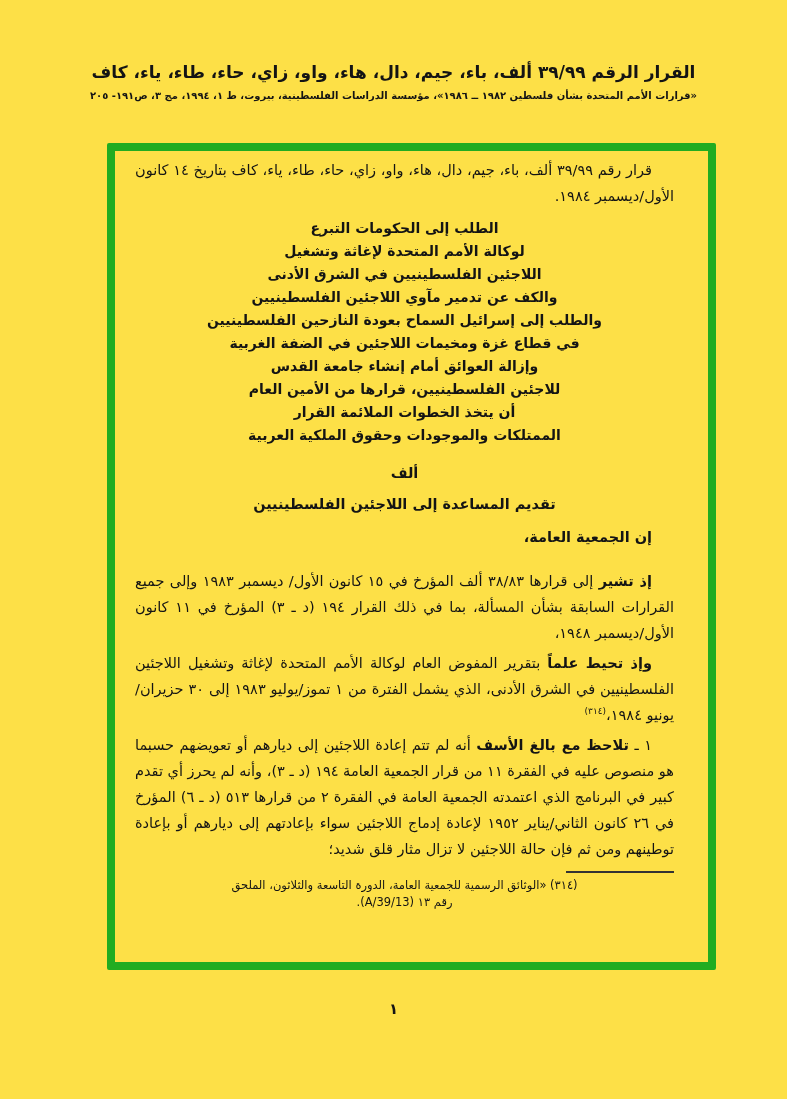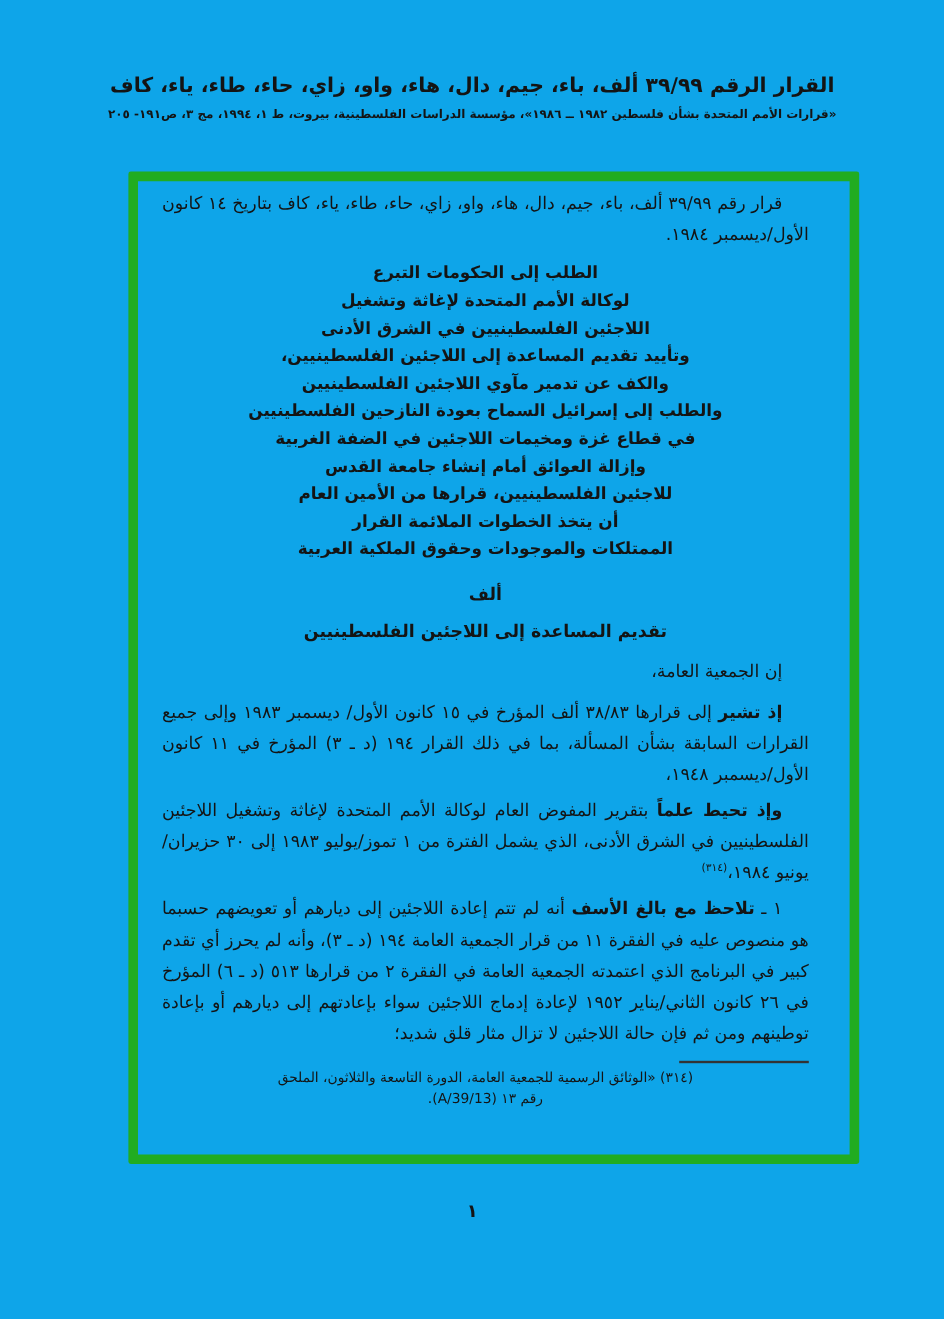--- a/index.html
+++ b/index.html
@@ -1,17 +1,17 @@
 <!DOCTYPE html>
 <html lang="ar"><head>
 <meta charset="utf-8">
 <style>
   html, body { margin:0; padding:0; background:#ffffff; }
   .page {
-    position:relative; width:787px; height:1099px; background:#0ea5e9;
+    position:relative; width:787px; height:1099px; background:#fde047;
     font-family:"DejaVu Sans", sans-serif; direction:rtl; color:#141414;
     overflow:hidden;
   }
   .header { position:absolute; top:62px; left:0; right:0; text-align:center; }
   .hdr-title { font-size:17px; font-weight:700; letter-spacing:0; }
   .hdr-source { margin-top:8px; font-size:10px; font-weight:700; }
 
   .hl-box {
     position:absolute; left:107px; top:143px; width:593px; height:811px;
     border:8px solid #21ac21; border-radius:2px;
@@ -19,21 +19,21 @@
   .box-content {
     height:100%; box-sizing:border-box; padding:6px 34px 0 20px;
     font-size:14.5px; line-height:26px; text-align:justify; overflow:visible;
   }
   .body-p { margin:0 0 4px 0; text-indent:22px; }
   .intro { margin-bottom:6px; }
   .heading-block { text-align:center; font-weight:700; font-size:14px; line-height:23px; margin-top:8px; text-indent:0; }
   .h-line { white-space:nowrap; }
   .sec-letter { text-align:center; font-weight:700; font-size:14.5px; margin-top:13px; }
   .sec-title  { text-align:center; font-weight:700; font-size:14.5px; margin-top:5px; }
-  .opening { font-weight:400; margin-top:7px; margin-bottom:8px; }
+  .opening { font-weight:700; margin-top:7px; margin-bottom:18px; }
   .lead { font-weight:700; }
   .fn-ref { font-size:9px; line-height:0; }
   .fn-sep { width:108px; border-top:2px solid #333; margin-top:9px; }
   .footnote { margin:4px 0 0 0; font-size:11.5px; line-height:16px; text-align:center; text-indent:0; }
   .fn2 { text-align:center; margin-top:1px; }
   .pageno { position:absolute; top:1000px; left:0; right:0; text-align:center; font-size:15px; font-weight:700; }
 </style>
 </head>
 <body>
 
@@ -46,21 +46,20 @@
 
   <div class="hl-box">
     <div class="box-content">
 
       <p class="body-p intro">قرار رقم ٣٩/٩٩ ألف، باء، جيم، دال، هاء، واو، زاي، حاء، طاء، ياء، كاف بتاريخ ١٤ كانون الأول/ديسمبر ١٩٨٤.</p>
 
       <div class="heading-block">
         <div class="h-line">الطلب إلى الحكومات التبرع</div>
         <div class="h-line">لوكالة الأمم المتحدة لإغاثة وتشغيل</div>
         <div class="h-line">اللاجئين الفلسطينيين في الشرق الأدنى</div>
-        <div class="h-line">وتأييد تقديم المساعدة إلى اللاجئين الفلسطينيين،</div>
         <div class="h-line">والكف عن تدمير مآوي اللاجئين الفلسطينيين</div>
         <div class="h-line">والطلب إلى إسرائيل السماح بعودة النازحين الفلسطينيين</div>
         <div class="h-line">في قطاع غزة ومخيمات اللاجئين في الضفة الغربية</div>
         <div class="h-line">وإزالة العوائق أمام إنشاء جامعة القدس</div>
         <div class="h-line">للاجئين الفلسطينيين، قرارها من الأمين العام</div>
         <div class="h-line">أن يتخذ الخطوات الملائمة القرار</div>
         <div class="h-line">الممتلكات والموجودات وحقوق الملكية العربية</div>
       </div>
 
       <div class="sec-letter">ألف</div>

